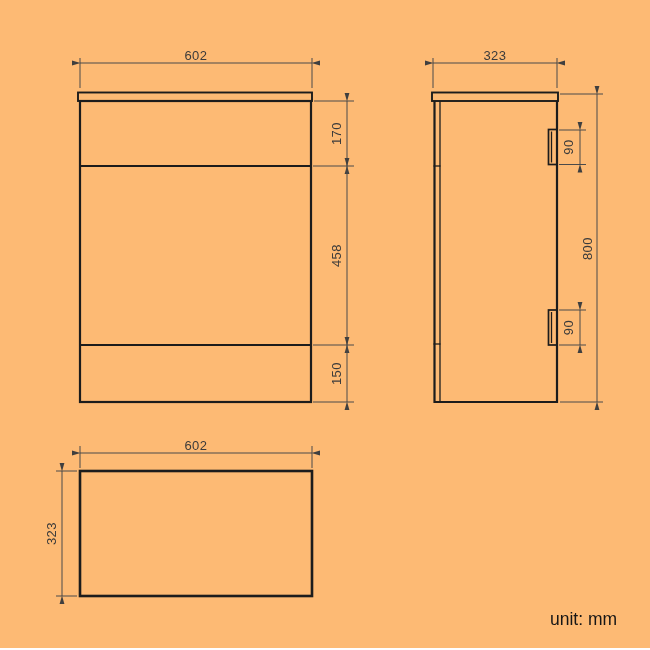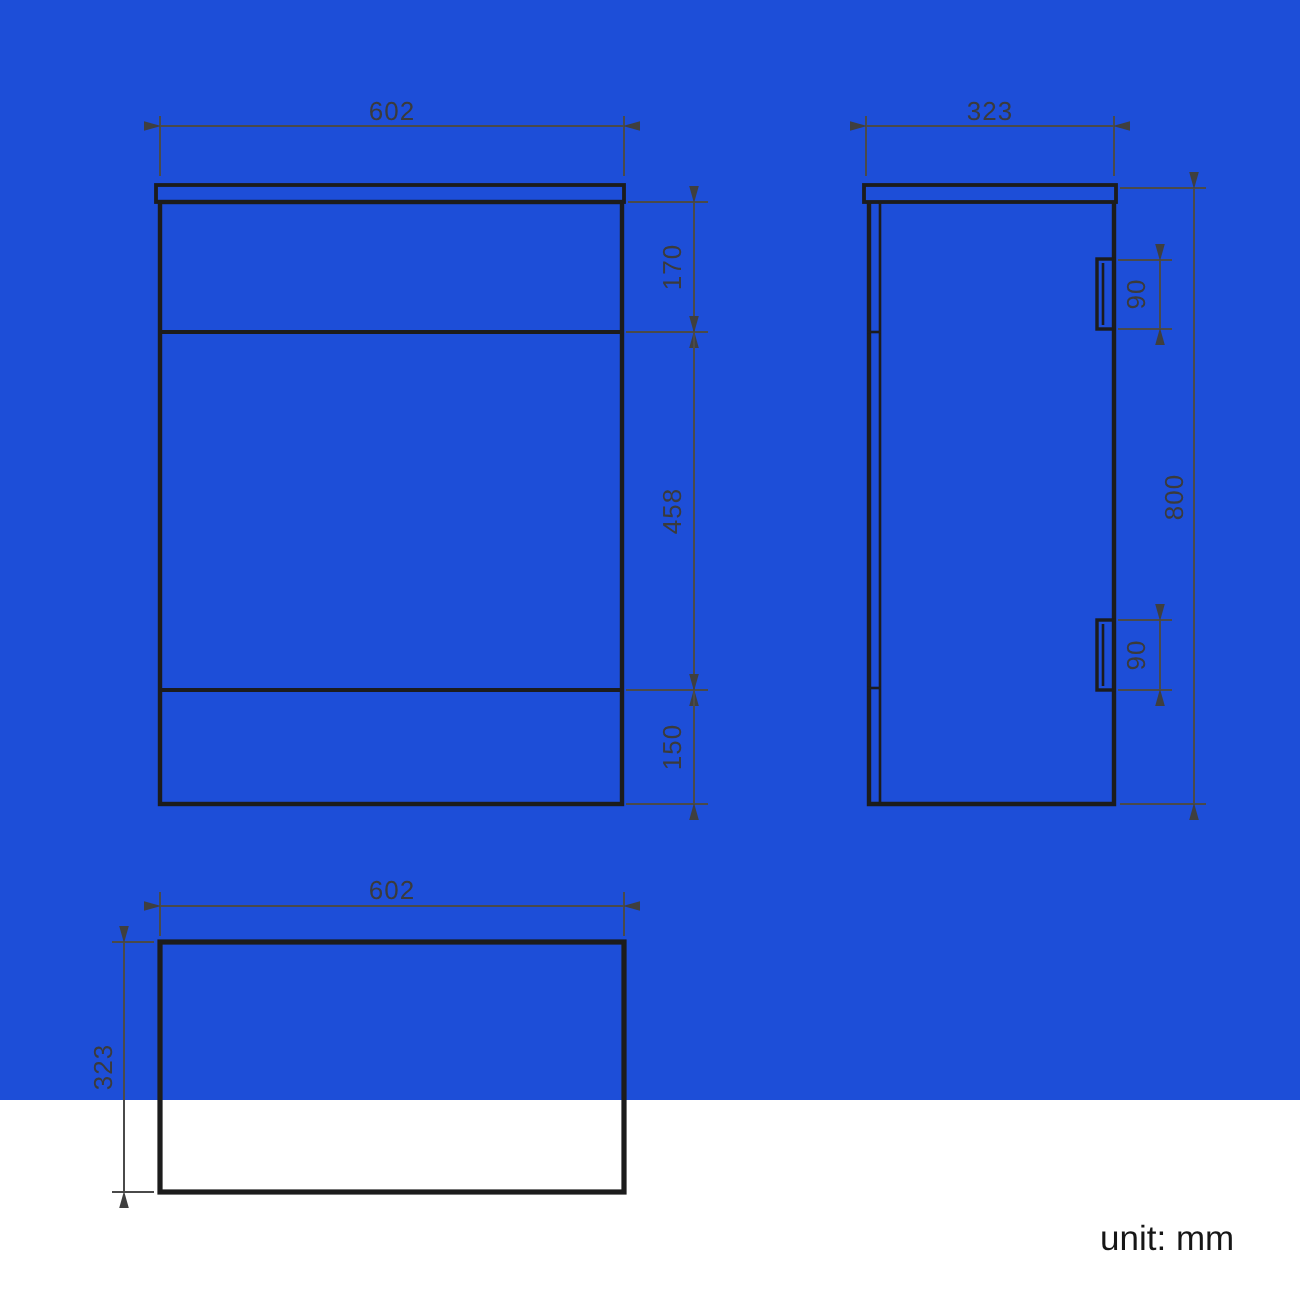--- a/index.html
+++ b/index.html
@@ -7,22 +7,22 @@
     padding: 0;
     background: #ffffff;
     width: 650px;
     height: 650px;
     overflow: hidden;
     font-family: "Liberation Sans", sans-serif;
   }
   .canvas {
     position: relative;
     width: 650px;
-    height: 550px;
-    background: #1d4ed8;
+    height: 648px;
+    background: #fdba74;
   }
   svg {
     position: absolute;
     top: 0;
     left: 0;
   }
   .obj {
     stroke: #1c1c1c;
     fill: none;
   }

